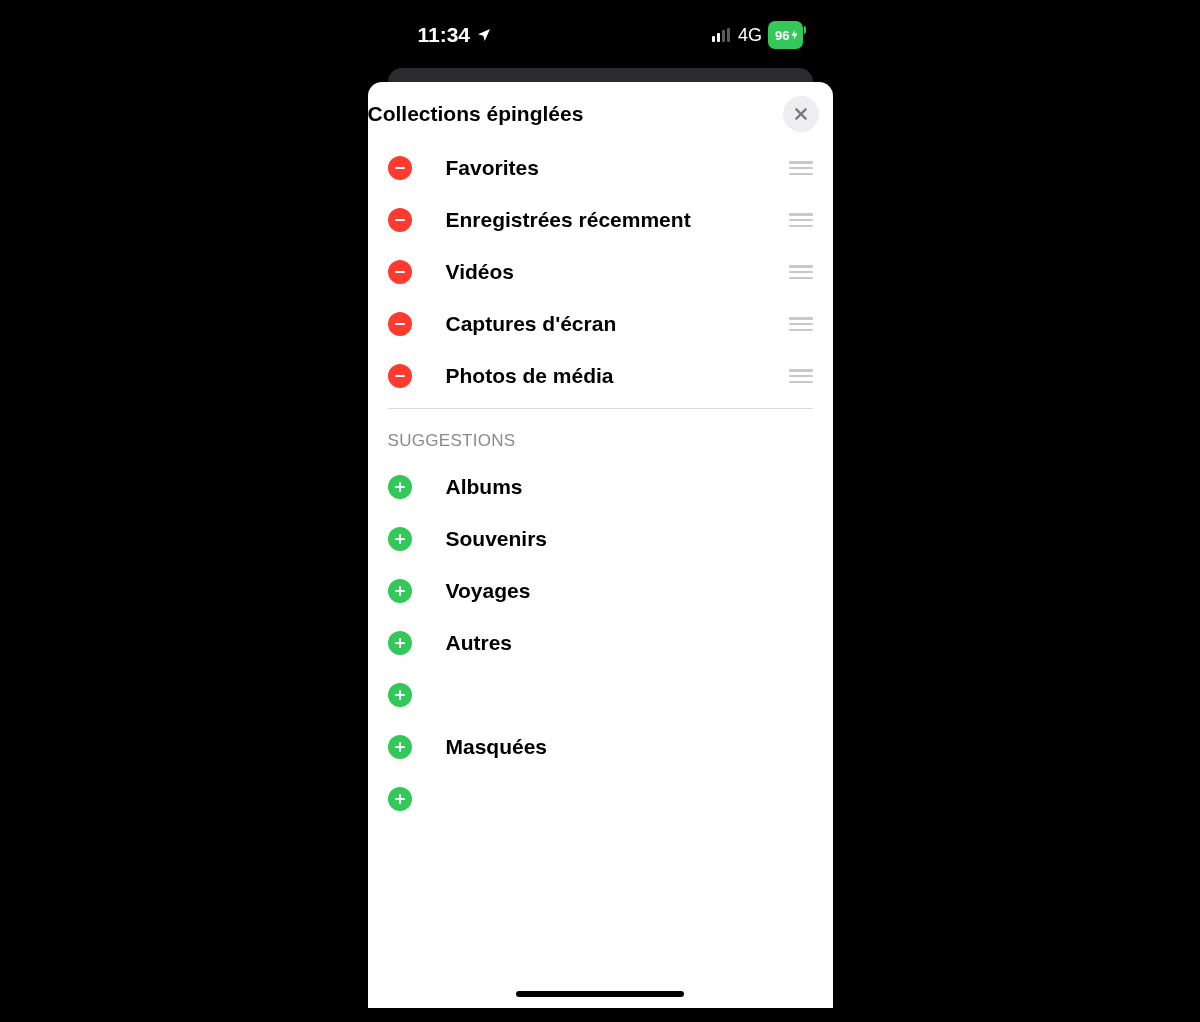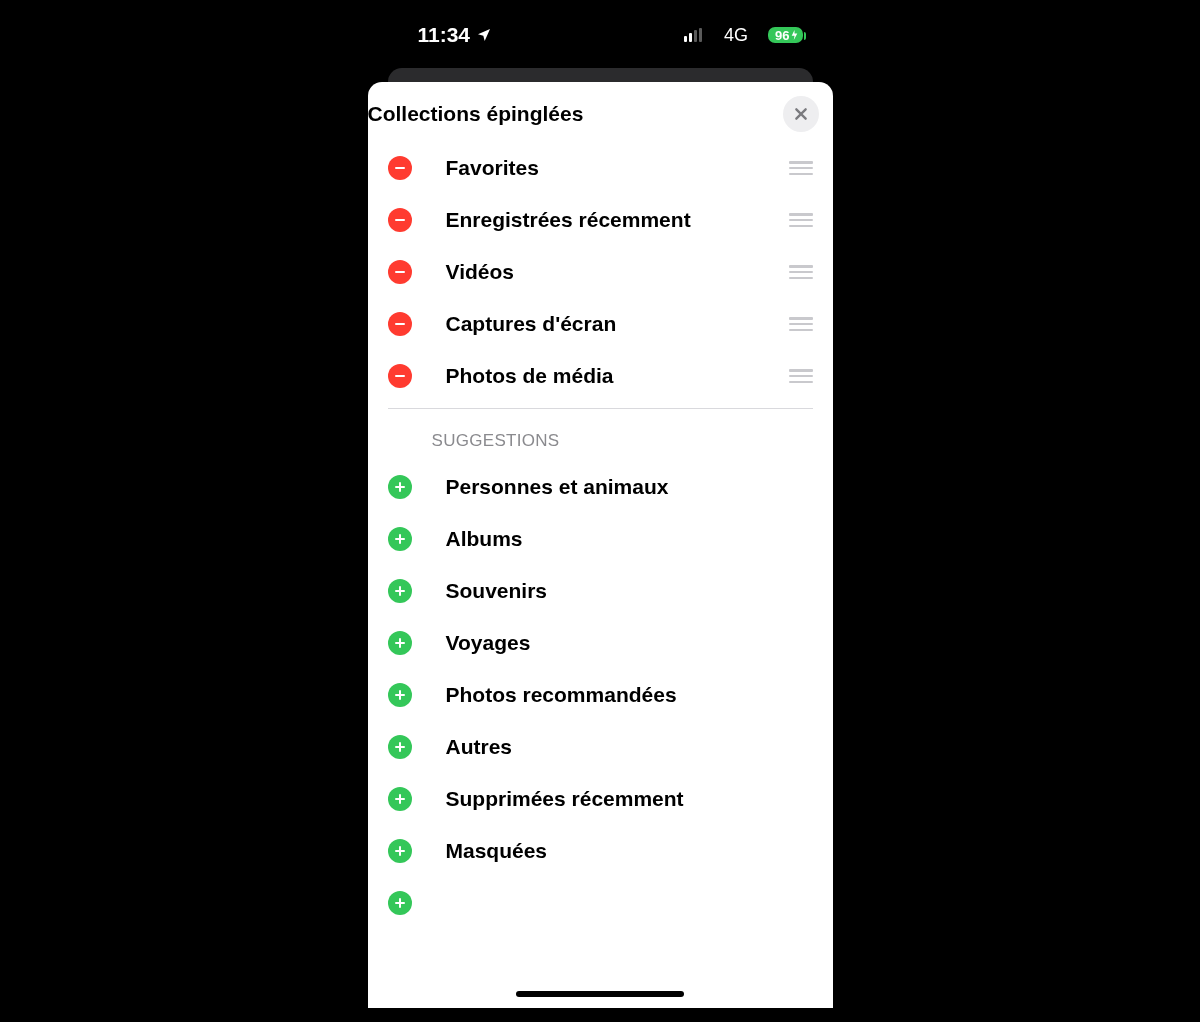--- a/index.html
+++ b/index.html
@@ -35,21 +35,21 @@
     .status-left {
       display: flex;
       align-items: center;
       gap: 6px;
       font-size: 21px;
       font-weight: 600;
     }
     .status-right {
       display: flex;
       align-items: center;
-      gap: 20px;
+      gap: 6px;
     }
     .signal-bars {
       display: inline-flex;
       align-items: flex-end;
       gap: 1.5px;
       height: 14px;
     }
     .signal-bars span {
       width: 3.5px;
       border-radius: 1px;
@@ -67,21 +67,21 @@
     .battery {
       background: #34c759;
       border-radius: 7px;
       padding: 1px 5px 1px 7px;
       font-size: 13px;
       font-weight: 700;
       color: #fff;
       display: flex;
       align-items: center;
       gap: 1px;
-      height: 16px;
+      height: 28px;
       position: relative;
     }
     .battery::after {
       content: "";
       position: absolute;
       right: -3px;
       top: 5px;
       width: 2px;
       height: 8px;
       background: #34c759;
@@ -198,21 +198,20 @@
       background: #d9d9dd;
       margin: 6px 0 4px 0;
     }
     .section-title {
       font-size: 17px;
       font-weight: 500;
       color: #8a8a8e;
       text-transform: uppercase;
       letter-spacing: 0.3px;
       padding: 18px 0 10px 0;
-      margin-left: 44px;
     }
     .home-indicator {
       position: absolute;
       bottom: 11px;
       left: 50%;
       transform: translateX(-50%);
       width: 168px;
       height: 6px;
       background: #000;
       border-radius: 3px;
@@ -329,29 +328,20 @@
             <span></span>
             <span></span>
           </div>
       </div>
 
       <div class="separator"></div>
 
       <div class="section-title">SUGGESTIONS</div>
 
 
-      <div class="row">
-        <div class="action-btn btn-add">
-          <svg viewBox="0 0 12 12">
-              <rect x="5" y="1" width="2" height="10" rx="1" fill="#fff"></rect>
-              <rect x="1" y="5" width="10" height="2" rx="1" fill="#fff"></rect>
-            </svg>
-        </div>
-        <div class="row-label">Personnes et animaux</div>
-      </div>
 
       <div class="row">
         <div class="action-btn btn-add">
           <svg viewBox="0 0 12 12">
               <rect x="5" y="1" width="2" height="10" rx="1" fill="#fff"></rect>
               <rect x="1" y="5" width="10" height="2" rx="1" fill="#fff"></rect>
             </svg>
         </div>
         <div class="row-label">Albums</div>
       </div>
@@ -369,49 +359,39 @@
       <div class="row">
         <div class="action-btn btn-add">
           <svg viewBox="0 0 12 12">
               <rect x="5" y="1" width="2" height="10" rx="1" fill="#fff"></rect>
               <rect x="1" y="5" width="10" height="2" rx="1" fill="#fff"></rect>
             </svg>
         </div>
         <div class="row-label">Voyages</div>
       </div>
 
-      <div class="row">
-        <div class="action-btn btn-add">
-          <svg viewBox="0 0 12 12">
-              <rect x="5" y="1" width="2" height="10" rx="1" fill="#fff"></rect>
-              <rect x="1" y="5" width="10" height="2" rx="1" fill="#fff"></rect>
-            </svg>
-        </div>
-        <div class="row-label">Photos recommandées</div>
-      </div>
 
       <div class="row">
         <div class="action-btn btn-add">
           <svg viewBox="0 0 12 12">
               <rect x="5" y="1" width="2" height="10" rx="1" fill="#fff"></rect>
               <rect x="1" y="5" width="10" height="2" rx="1" fill="#fff"></rect>
             </svg>
         </div>
         <div class="row-label">Autres</div>
       </div>
 
 
       <div class="row">
         <div class="action-btn btn-add">
           <svg viewBox="0 0 12 12">
               <rect x="5" y="1" width="2" height="10" rx="1" fill="#fff"></rect>
               <rect x="1" y="5" width="10" height="2" rx="1" fill="#fff"></rect>
             </svg>
         </div>
-        <div class="row-label">Supprimées récemment</div>
       </div>
 
       <div class="row">
         <div class="action-btn btn-add">
           <svg viewBox="0 0 12 12">
               <rect x="5" y="1" width="2" height="10" rx="1" fill="#fff"></rect>
               <rect x="1" y="5" width="10" height="2" rx="1" fill="#fff"></rect>
             </svg>
         </div>
         <div class="row-label">Masquées</div>

